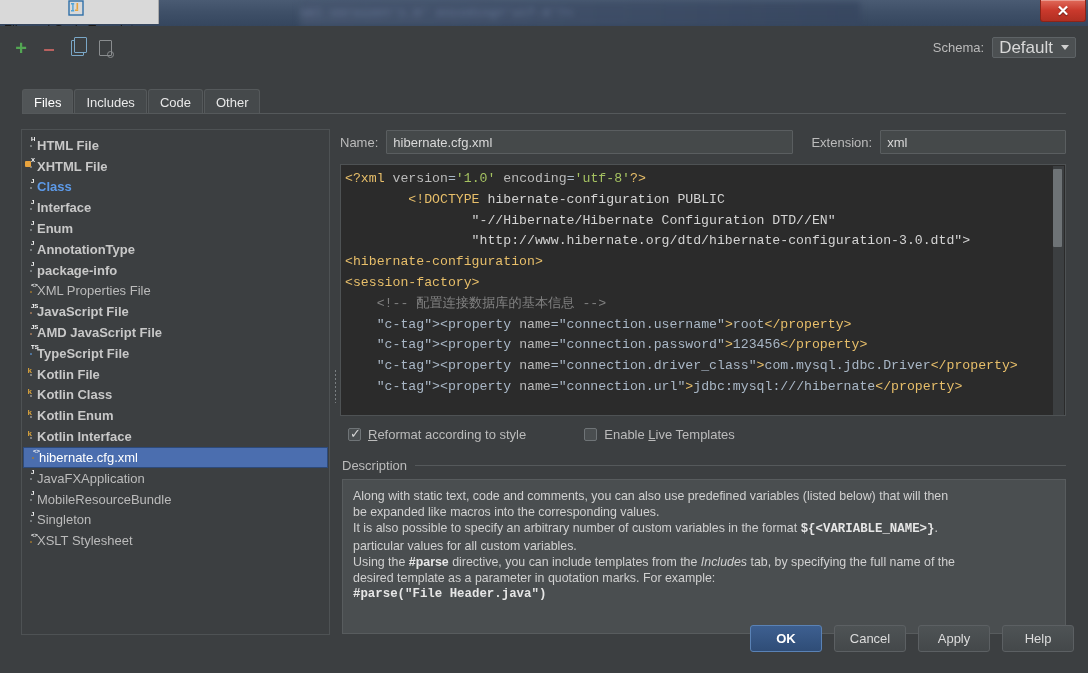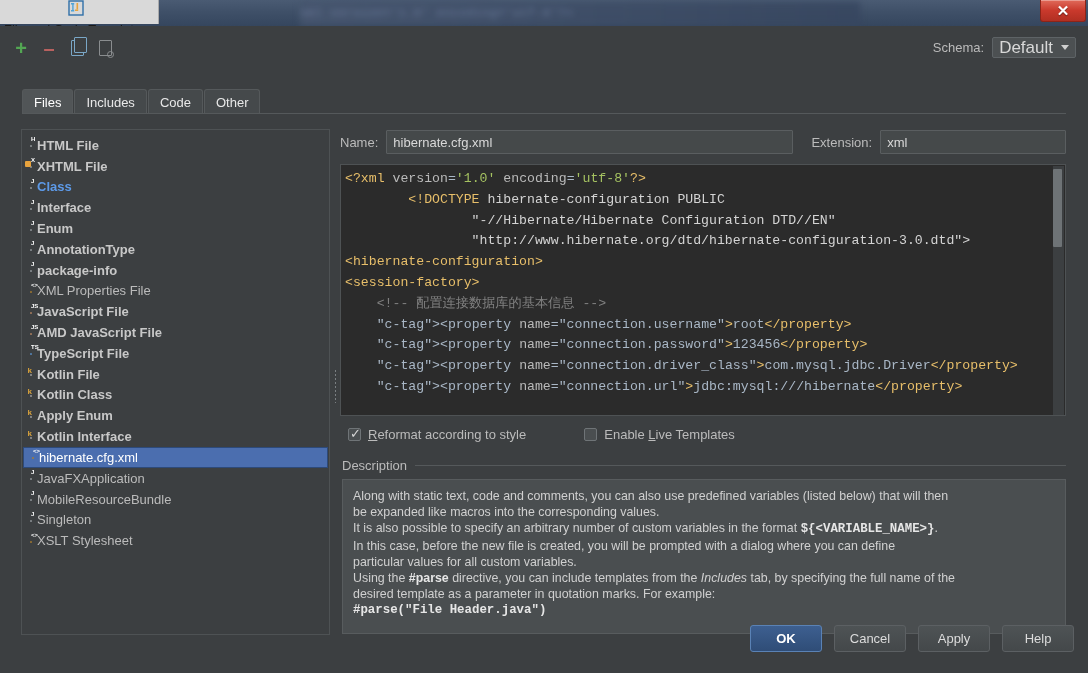--- a/index.html
+++ b/index.html
@@ -374,21 +374,21 @@
         <div class="list-item bold">
           <span><span class="fi kt"><span class="page"></span><span class="kmark">k</span></span></span>
           <span>Kotlin File</span>
         </div>
         <div class="list-item bold">
           <span><span class="fi kt"><span class="page"></span><span class="kmark">k</span></span></span>
           <span>Kotlin Class</span>
         </div>
         <div class="list-item bold">
           <span><span class="fi kt"><span class="page"></span><span class="kmark">k</span></span></span>
-          <span>Apply Enum</span>
+          <span>Kotlin Enum</span>
         </div>
         <div class="list-item bold">
           <span><span class="fi kt"><span class="page"></span><span class="kmark">k</span></span></span>
           <span>Kotlin Interface</span>
         </div>
         <div class="list-item selected">
           <span><span class="fi xmlp"><span class="page"></span><span class="lab">&lt;&gt;</span></span></span>
           <span>hibernate.cfg.xml</span>
         </div>
         <div class="list-item">
@@ -443,21 +443,20 @@
 
     <div class="desc-head">
       <span>Description</span>
       <span class="rule"></span>
     </div>
 
     <div class="desc-box">
       <div>Along with static text, code and comments, you can also use predefined variables (listed below) that will then</div>
       <div>be expanded like macros into the corresponding values.</div>
       <div><span>It is also possible to specify an arbitrary number of custom variables in the format </span><span class="mono-b">${&lt;VARIABLE_NAME&gt;}</span><span>.</span></div>
-      <div>In this case, before the new file is created, you will be prompted with a dialog where you can define</div>
       <div>particular values for all custom variables.</div>
       <div><span>Using the </span><b>#parse</b><span> directive, you can include templates from the </span><i>Includes</i><span> tab, by specifying the full name of the</span></div>
       <div>desired template as a parameter in quotation marks. For example:</div>
       <div class="mono-b">#parse("File Header.java")</div>
     </div>
   </div>
 
   <div class="footer">
     <div class="btn-row">
       <div class="btn primary">OK</div>

